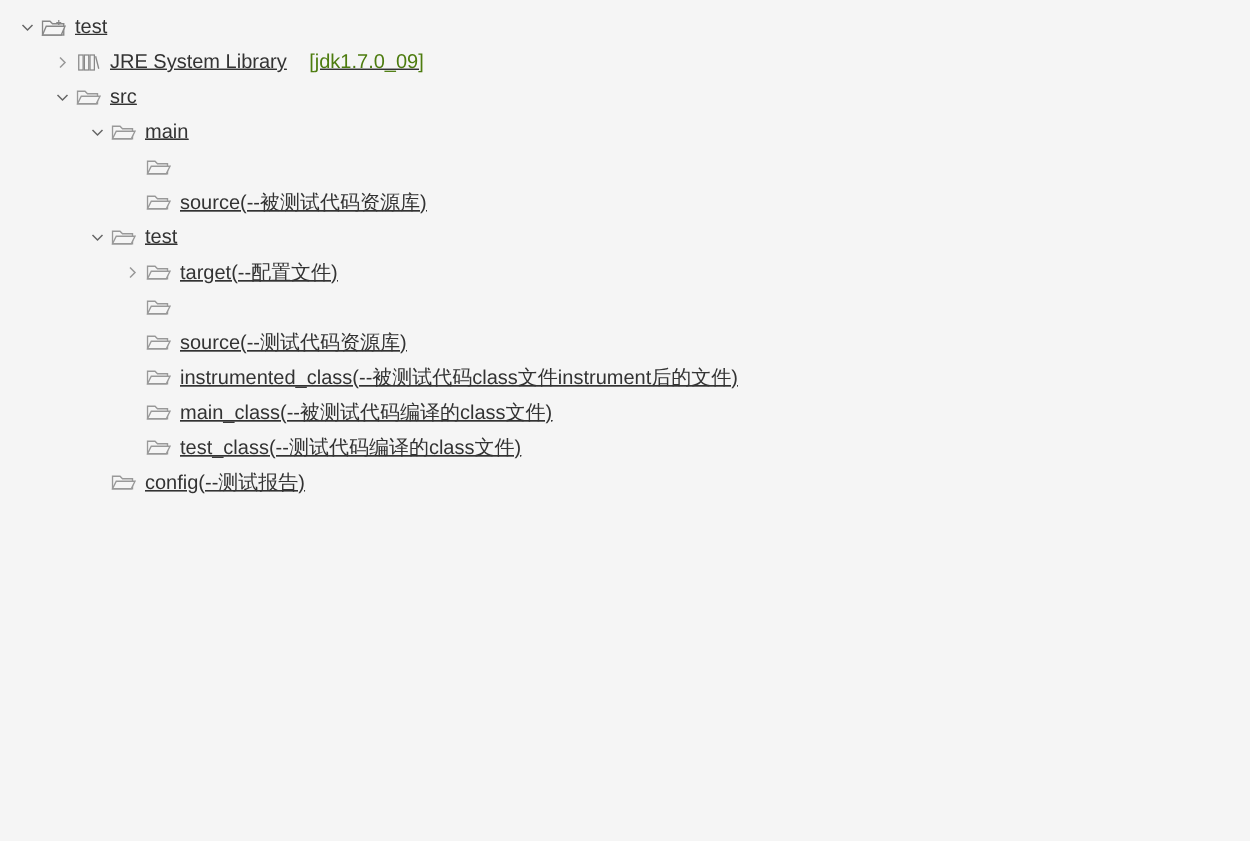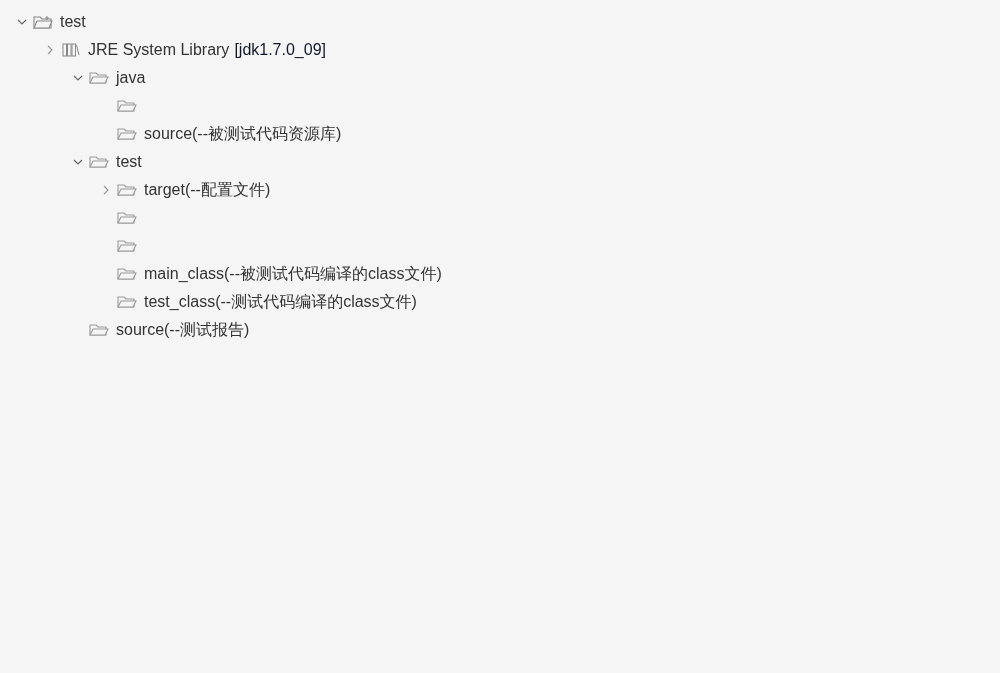--- a/index.html
+++ b/index.html
@@ -14,20 +14,21 @@
       color: #333;
       padding: 8px 0;
       width: 1000px;
       height: 673px;
     }
     .tree {
       list-style: none;
     }
     .tree-item {
       list-style: none;
+      text-decoration: underline;
     }
     .row {
       display: flex;
       align-items: center;
       height: 28px;
       padding: 2px 0;
       cursor: pointer;
     }
     .arrow {
       width: 16px;
@@ -54,22 +55,22 @@
       align-items: center;
       justify-content: center;
       flex-shrink: 0;
       margin-right: 6px;
     }
     .label {
       color: #333;
       white-space: nowrap;
     }
     .suffix {
-      color: #0f172a;
-      margin-left: 5px;
+      color: #4d7c0f;
+      margin-left: 18px;
       white-space: nowrap;
       text-align: center;
     }
     .children {
       padding-left: 28px;
     }
     .lvl1 { padding-left: 14px; }
   </style>
 </head>
 <body>
@@ -109,37 +110,51 @@
               <rect x="11" y="2" width="3.5" height="12" fill="none" stroke="#888" stroke-width="1"></rect>
               <line x1="15.5" y1="3" x2="18" y2="13" stroke="#888" stroke-width="1"></line>
             </svg>
           </span>
           <span class="label">JRE System Library</span>
           <span class="suffix">[jdk1.7.0_09]</span>
         </div>
       </li>
 
       <li class="tree-item">
+        <div class="row">
+          <span class="arrow expanded">
+            <svg width="10" height="10" viewBox="0 0 10 10">
+                <path d="M1 3 L5 7 L9 3" fill="none" stroke="#666" stroke-width="1.2"></path>
+              </svg>
+          </span>
+          <span class="icon">
+            <svg width="20" height="16" viewBox="0 0 20 16">
+              <path d="M1 3 L7 3 L9 5 L17 5 L17 13 L1 13 Z" fill="none" stroke="#999" stroke-width="1.1"></path>
+              <path d="M1 13 L4 7 L19 7 L16 13 Z" fill="#f5f5f5" stroke="#999" stroke-width="1.1"></path>
+            </svg>
+          </span>
+          <span class="label">src</span>
+        </div>
 
         <ul class="children">
 
           <li class="tree-item">
             <div class="row">
               <span class="arrow expanded">
                 <svg width="10" height="10" viewBox="0 0 10 10">
                     <path d="M1 3 L5 7 L9 3" fill="none" stroke="#666" stroke-width="1.2"></path>
                   </svg>
               </span>
               <span class="icon">
                 <svg width="20" height="16" viewBox="0 0 20 16">
                   <path d="M1 3 L7 3 L9 5 L17 5 L17 13 L1 13 Z" fill="none" stroke="#999" stroke-width="1.1"></path>
                   <path d="M1 13 L4 7 L19 7 L16 13 Z" fill="#f5f5f5" stroke="#999" stroke-width="1.1"></path>
                 </svg>
               </span>
-              <span class="label">java</span>
+              <span class="label">main</span>
             </div>
             <ul class="children">
               <li class="tree-item">
                 <div class="row">
                   <span class="arrow none"></span>
                   <span class="icon">
                     <svg width="20" height="16" viewBox="0 0 20 16">
                       <path d="M1 3 L7 3 L9 5 L17 5 L17 13 L1 13 Z" fill="none" stroke="#999" stroke-width="1.1"></path>
                       <path d="M1 13 L4 7 L19 7 L16 13 Z" fill="#f5f5f5" stroke="#999" stroke-width="1.1"></path>
                     </svg>
@@ -206,34 +221,47 @@
               </li>
               <li class="tree-item">
                 <div class="row">
                   <span class="arrow none"></span>
                   <span class="icon">
                     <svg width="20" height="16" viewBox="0 0 20 16">
                       <path d="M1 3 L7 3 L9 5 L17 5 L17 13 L1 13 Z" fill="none" stroke="#999" stroke-width="1.1"></path>
                       <path d="M1 13 L4 7 L19 7 L16 13 Z" fill="#f5f5f5" stroke="#999" stroke-width="1.1"></path>
                     </svg>
                   </span>
+                  <span class="label">source(--测试代码资源库)</span>
                 </div>
               </li>
             </ul>
           </li>
 
         </ul>
       </li>
 
       <li class="tree-item">
 
         <ul class="children">
 
           <li class="tree-item">
             <ul class="children">
+              <li class="tree-item">
+                <div class="row">
+                  <span class="arrow none"></span>
+                  <span class="icon">
+                    <svg width="20" height="16" viewBox="0 0 20 16">
+                      <path d="M1 3 L7 3 L9 5 L17 5 L17 13 L1 13 Z" fill="none" stroke="#999" stroke-width="1.1"></path>
+                      <path d="M1 13 L4 7 L19 7 L16 13 Z" fill="#f5f5f5" stroke="#999" stroke-width="1.1"></path>
+                    </svg>
+                  </span>
+                  <span class="label">instrumented_class(--被测试代码class文件instrument后的文件)</span>
+                </div>
+              </li>
               <li class="tree-item">
                 <div class="row">
                   <span class="arrow none"></span>
                   <span class="icon">
                     <svg width="20" height="16" viewBox="0 0 20 16">
                       <path d="M1 3 L7 3 L9 5 L17 5 L17 13 L1 13 Z" fill="none" stroke="#999" stroke-width="1.1"></path>
                       <path d="M1 13 L4 7 L19 7 L16 13 Z" fill="#f5f5f5" stroke="#999" stroke-width="1.1"></path>
                     </svg>
                   </span>
                   <span class="label">main_class(--被测试代码编译的class文件)</span>
@@ -256,21 +284,21 @@
 
           <li class="tree-item">
             <div class="row">
               <span class="arrow none"></span>
               <span class="icon">
                 <svg width="20" height="16" viewBox="0 0 20 16">
                   <path d="M1 3 L7 3 L9 5 L17 5 L17 13 L1 13 Z" fill="none" stroke="#999" stroke-width="1.1"></path>
                   <path d="M1 13 L4 7 L19 7 L16 13 Z" fill="#f5f5f5" stroke="#999" stroke-width="1.1"></path>
                 </svg>
               </span>
-              <span class="label">source(--测试报告)</span>
+              <span class="label">config(--测试报告)</span>
             </div>
           </li>
 
         </ul>
       </li>
 
     </ul>
   </li>
 
 </ul>

